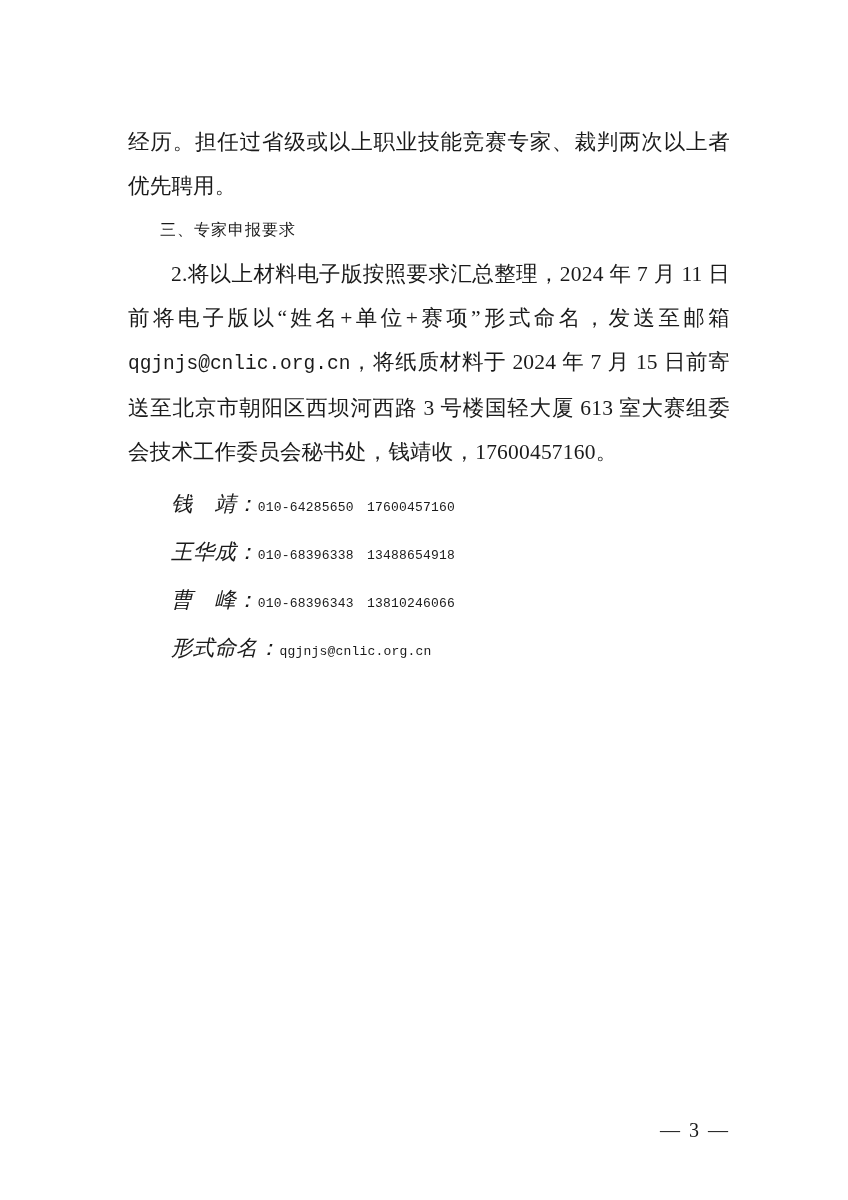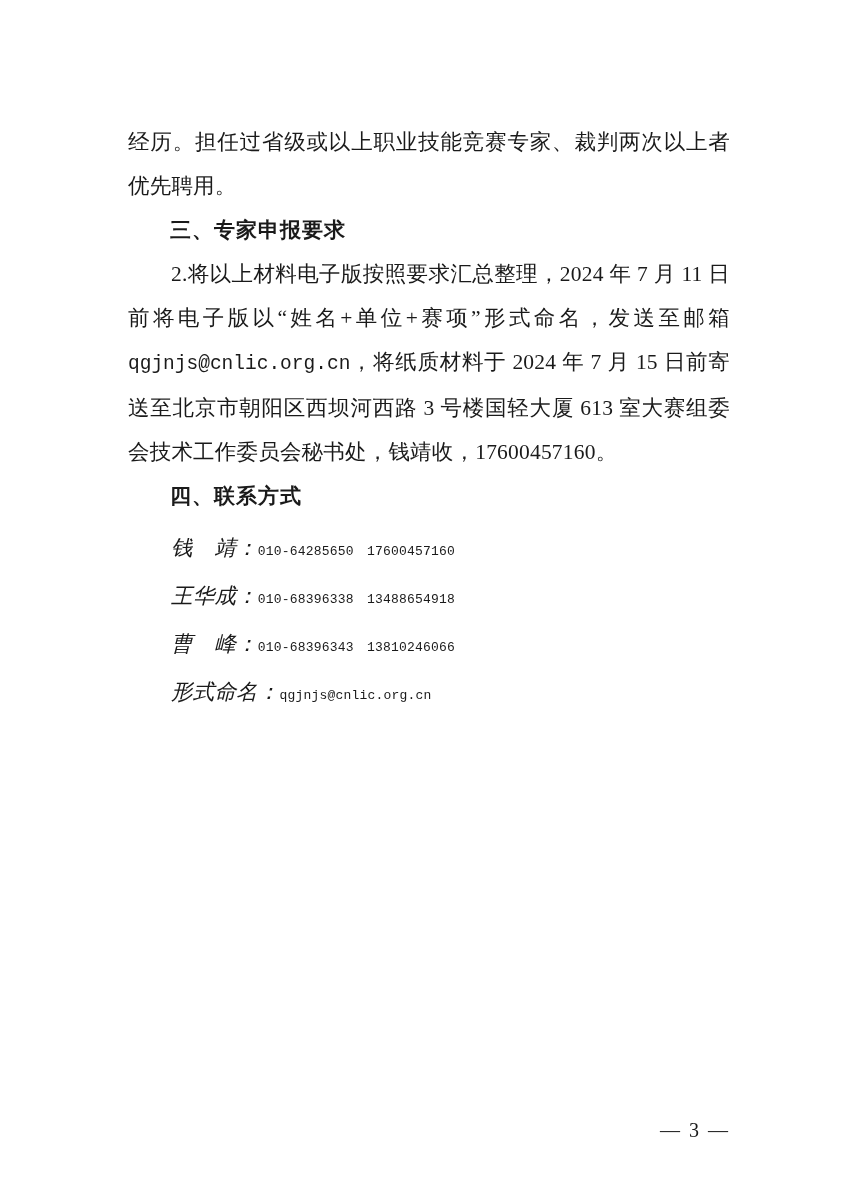--- a/index.html
+++ b/index.html
@@ -34,23 +34,23 @@
     margin: 0;
   }
   .para {
     text-indent: 2em;
   }
   .noindent {
     text-indent: 0;
   }
   .heading {
     text-indent: 2em;
-    font-weight: bold;
+    font-weight: normal;
     font-family: "Liberation Sans", "DejaVu Sans", sans-serif;
-    font-size: 21px;
+    font-size: 16px;
     letter-spacing: 1px;
   }
   .mono {
     font-family: "Liberation Mono", "DejaVu Sans Mono", monospace;
     font-size: 19.5px;
     letter-spacing: 0px;
   }
   .contact-line {
     text-indent: 2em;
     white-space: pre;
@@ -83,21 +83,20 @@
   <div class="doc-body">
 
     <p class="para noindent">经历。担任过省级或以上职业技能竞赛专家、裁判两次以上者优先聘用。</p>
 
 
     <p class="heading">三、专家申报要求</p>
 
 
     <p class="para"><span>2.将以上材料电子版按照要求汇总整理，2024 年 7 月 11 日前将电子版以“姓名+单位+赛项”形式命名，发送至邮箱</span><span class="mono">qgjnjs@cnlic.org.cn</span><span>，将纸质材料于 2024 年 7 月 15 日前寄送至北京市朝阳区西坝河西路 3 号楼国轻大厦 613 室大赛组委会技术工作委员会秘书处，钱靖收，17600457160。</span></p>
 
-    <p class="heading">四、联系方式</p>
 
     <div class="spacer-sm"></div>
 
     <p class="contact-line"><span class="contact-name">钱　靖：</span><span class="contact-num">010-64285650　17600457160</span></p>
 
     <p class="contact-line"><span class="contact-name">王华成：</span><span class="contact-num">010-68396338　13488654918</span></p>
 
     <p class="contact-line"><span class="contact-name">曹　峰：</span><span class="contact-num">010-68396343　13810246066</span></p>
 
     <p class="contact-line"><span class="contact-name">形式命名：</span><span class="contact-num">qgjnjs@cnlic.org.cn</span></p>

